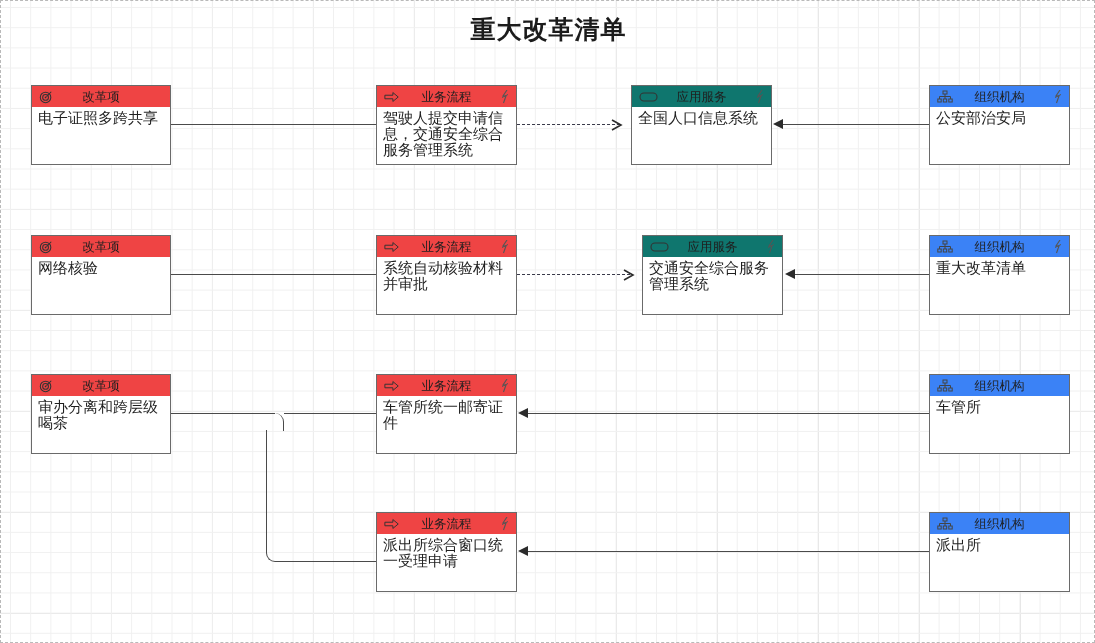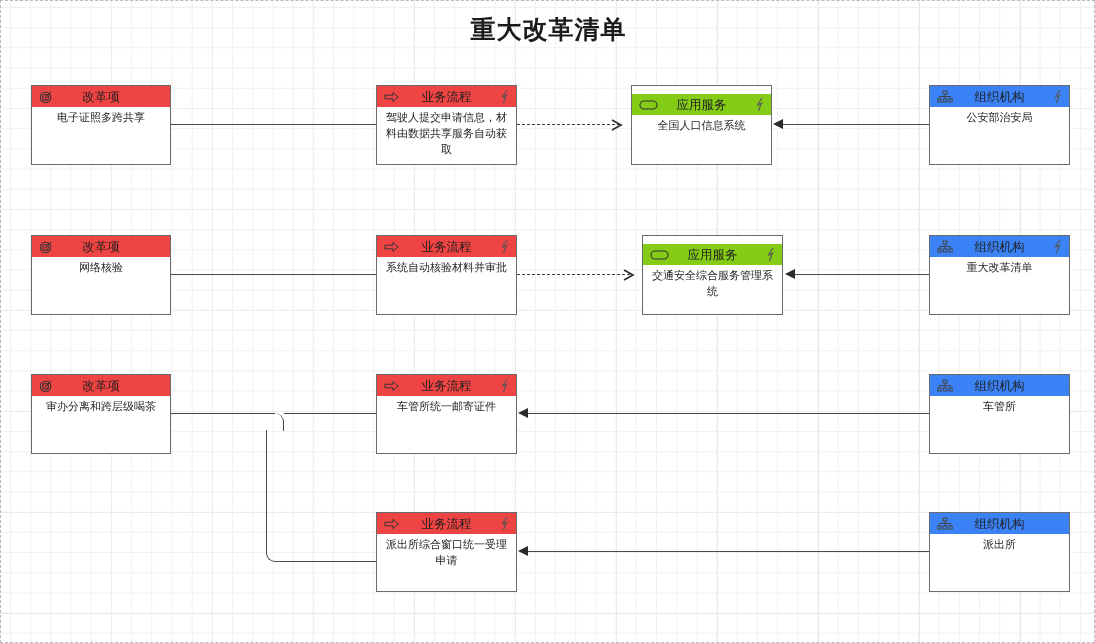--- a/index.html
+++ b/index.html
@@ -52,28 +52,27 @@
   .node .hdr .ic-left{
     position:absolute;left:7px;top:0;height:21px;
     display:flex;align-items:center;
   }
   .node .hdr .ic-right{
     position:absolute;right:6px;top:0;height:21px;
     display:flex;align-items:center;
   }
   .node .body{
     padding:3px 6px 0 6px;
-    font-size:11px;line-height:16px;color:#1f1f1f;
-    text-align:center;
+    font-size:15px;line-height:16px;color:#1f1f1f;
     word-break:break-all;
   }
   
   .t-reform .hdr{background:#ef4444;}
   .t-process .hdr{background:#ef4444;text-align:center;}
-  .t-service .hdr{background:#84cc16;margin-top:8px;}
+  .t-service .hdr{background:#0f766e;}
   .t-org .hdr{background:#3b82f6;}
 
   
   .conn{position:absolute;z-index:2;}
   .hline{height:0;border-top:1.4px solid #4a4a4a;}
   .vline{width:0;border-left:1.4px solid #4a4a4a;}
   .dline{height:0;border-top:1.6px dashed #3a3a4a;}
   .arrow-left{
     position:absolute;width:0;height:0;
     border-top:5px solid transparent;
@@ -172,21 +171,21 @@
         </svg>
       </span>
       <span class="ttl">业务流程</span>
       <span class="ic-right">
         <svg width="9" height="14" viewBox="0 0 9 14">
           <polyline points="6,0 2,6 5,6 2.5,13" fill="none" stroke="#555" stroke-width="1.1"></polyline>
           <line x1="1" y1="7.5" x2="7" y2="4.5" stroke="#555" stroke-width="1"></line>
         </svg>
       </span>
     </div>
-    <div class="body">驾驶人提交申请信息，材料由数据共享服务自动获取</div>
+    <div class="body">驾驶人提交申请信息，交通安全综合服务管理系统</div>
   </div>
 
   <div class="node t-service" style="left:630px;top:84px;width:141px;height:80px;">
     <div class="hdr">
       <span class="ic-left">
         <svg width="20" height="12" viewBox="0 0 20 12">
           <rect x="1" y="2" width="17" height="8" rx="4" ry="4" fill="none" stroke="#333" stroke-width="1.1"></rect>
         </svg>
       </span>
       <span class="ttl">应用服务</span>

